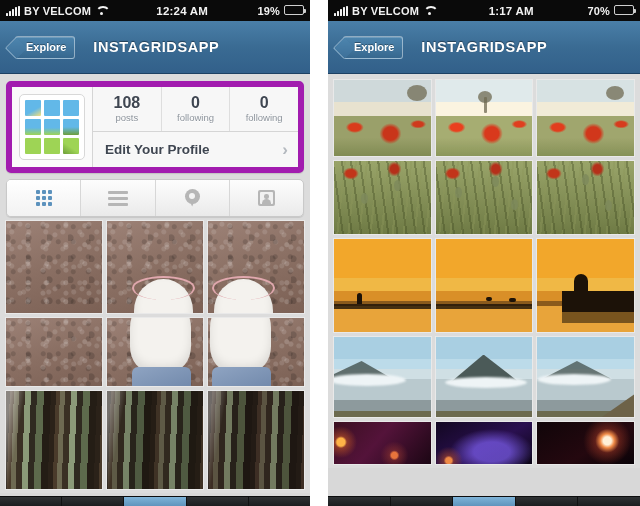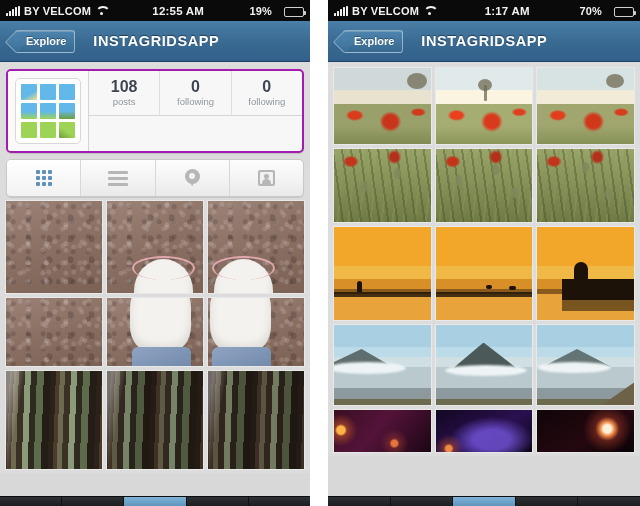--- a/index.html
+++ b/index.html
@@ -36,21 +36,21 @@
     display: flex;
     align-items: center;
     padding: 0 6px;
     color: #f2f2f2;
     font-size: 11px;
     font-weight: bold;
     letter-spacing: .2px;
   }
   .sb-left  { display: flex; align-items: center; gap: 4px; }
   .sb-mid   { flex: 1; display: flex; align-items: center; justify-content: center; gap: 5px; }
-  .sb-right { display: flex; align-items: flex-end; gap: 12px; }
+  .sb-right { display: flex; align-items: flex-start; gap: 4px; }
 
   .signal { display: flex; align-items: flex-end; gap: 1px; height: 10px; }
   .signal i {
     display: block; width: 2px; background: #f2f2f2; border-radius: .5px;
   }
   .signal i:nth-child(1){height:3px}
   .signal i:nth-child(2){height:5px}
   .signal i:nth-child(3){height:7px}
   .signal i:nth-child(4){height:9px}
   .signal i:nth-child(5){height:10px}
@@ -79,21 +79,21 @@
   .battery::after {
     content: ""; position: absolute; right: -3px; top: 3px;
     width: 2px; height: 4px; background: #cfcfcf; border-radius: 0 1px 1px 0;
   }
   .battery .fill {
     height: 100%; background: #e1332b; border-radius: 1px;
   }
 
   
   .navbar {
-    height: 41px;
+    height: 53px;
     background: linear-gradient(to bottom, #4a7fa8 0%, #3a6b93 50%, #32608a 100%);
     border-bottom: 1px solid #1d4163;
     display: flex;
     align-items: center;
     padding: 0 8px;
     position: relative;
   }
   .back-btn {
     height: 23px;
     background: linear-gradient(to bottom, #4d85ae, #37688f);
@@ -131,21 +131,21 @@
     padding-left: 18px;
   }
 
   
   .profile-wrap {
     background: #dcdcdc;
     padding: 7px 6px 6px 6px;
   }
   .profile-card {
     background: #f7f7f7;
-    border: 2px solid #a21caf;
+    border: 6px solid #a21caf;
     border-radius: 5px;
     display: flex;
     overflow: hidden;
     box-shadow: 0 1px 1px rgba(0,0,0,.12);
   }
   .avatar-cell {
     padding: 7px;
     border-right: 1px solid #d5d5d5;
     background: #fafafa;
   }
@@ -405,21 +405,21 @@
           <i></i>
             <i></i>
             <i></i>
             <i></i>
             <i></i>
         </span>
         <span class="carrier">BY VELCOM</span>
         <span class="wifi"></span>
       </div>
       <div class="sb-mid">
-        <span class="clock">12:55 AM</span>
+        <span class="clock">12:24 AM</span>
       </div>
       <div class="sb-right">
         <span class="batt-pct">19%</span>
         <span class="battery">
           <span class="fill" style="width:19%"></span>
         </span>
       </div>
     </div>
 
     <div class="navbar">
@@ -454,20 +454,24 @@
             </div>
             <div class="stat">
               <span class="stat-num">0</span>
               <span class="stat-label">following</span>
             </div>
             <div class="stat">
               <span class="stat-num">0</span>
               <span class="stat-label">following</span>
             </div>
           </div>
+          <div class="edit-row">
+            <span class="edit-label">Edit Your Profile</span>
+            <span class="chevron">›</span>
+          </div>
         </div>
 
       </div>
     </div>
 
     <div class="tabbar-wrap">
       <div class="tabbar">
         <div class="tab active">
           <span class="ico-grid">
             <i></i>

